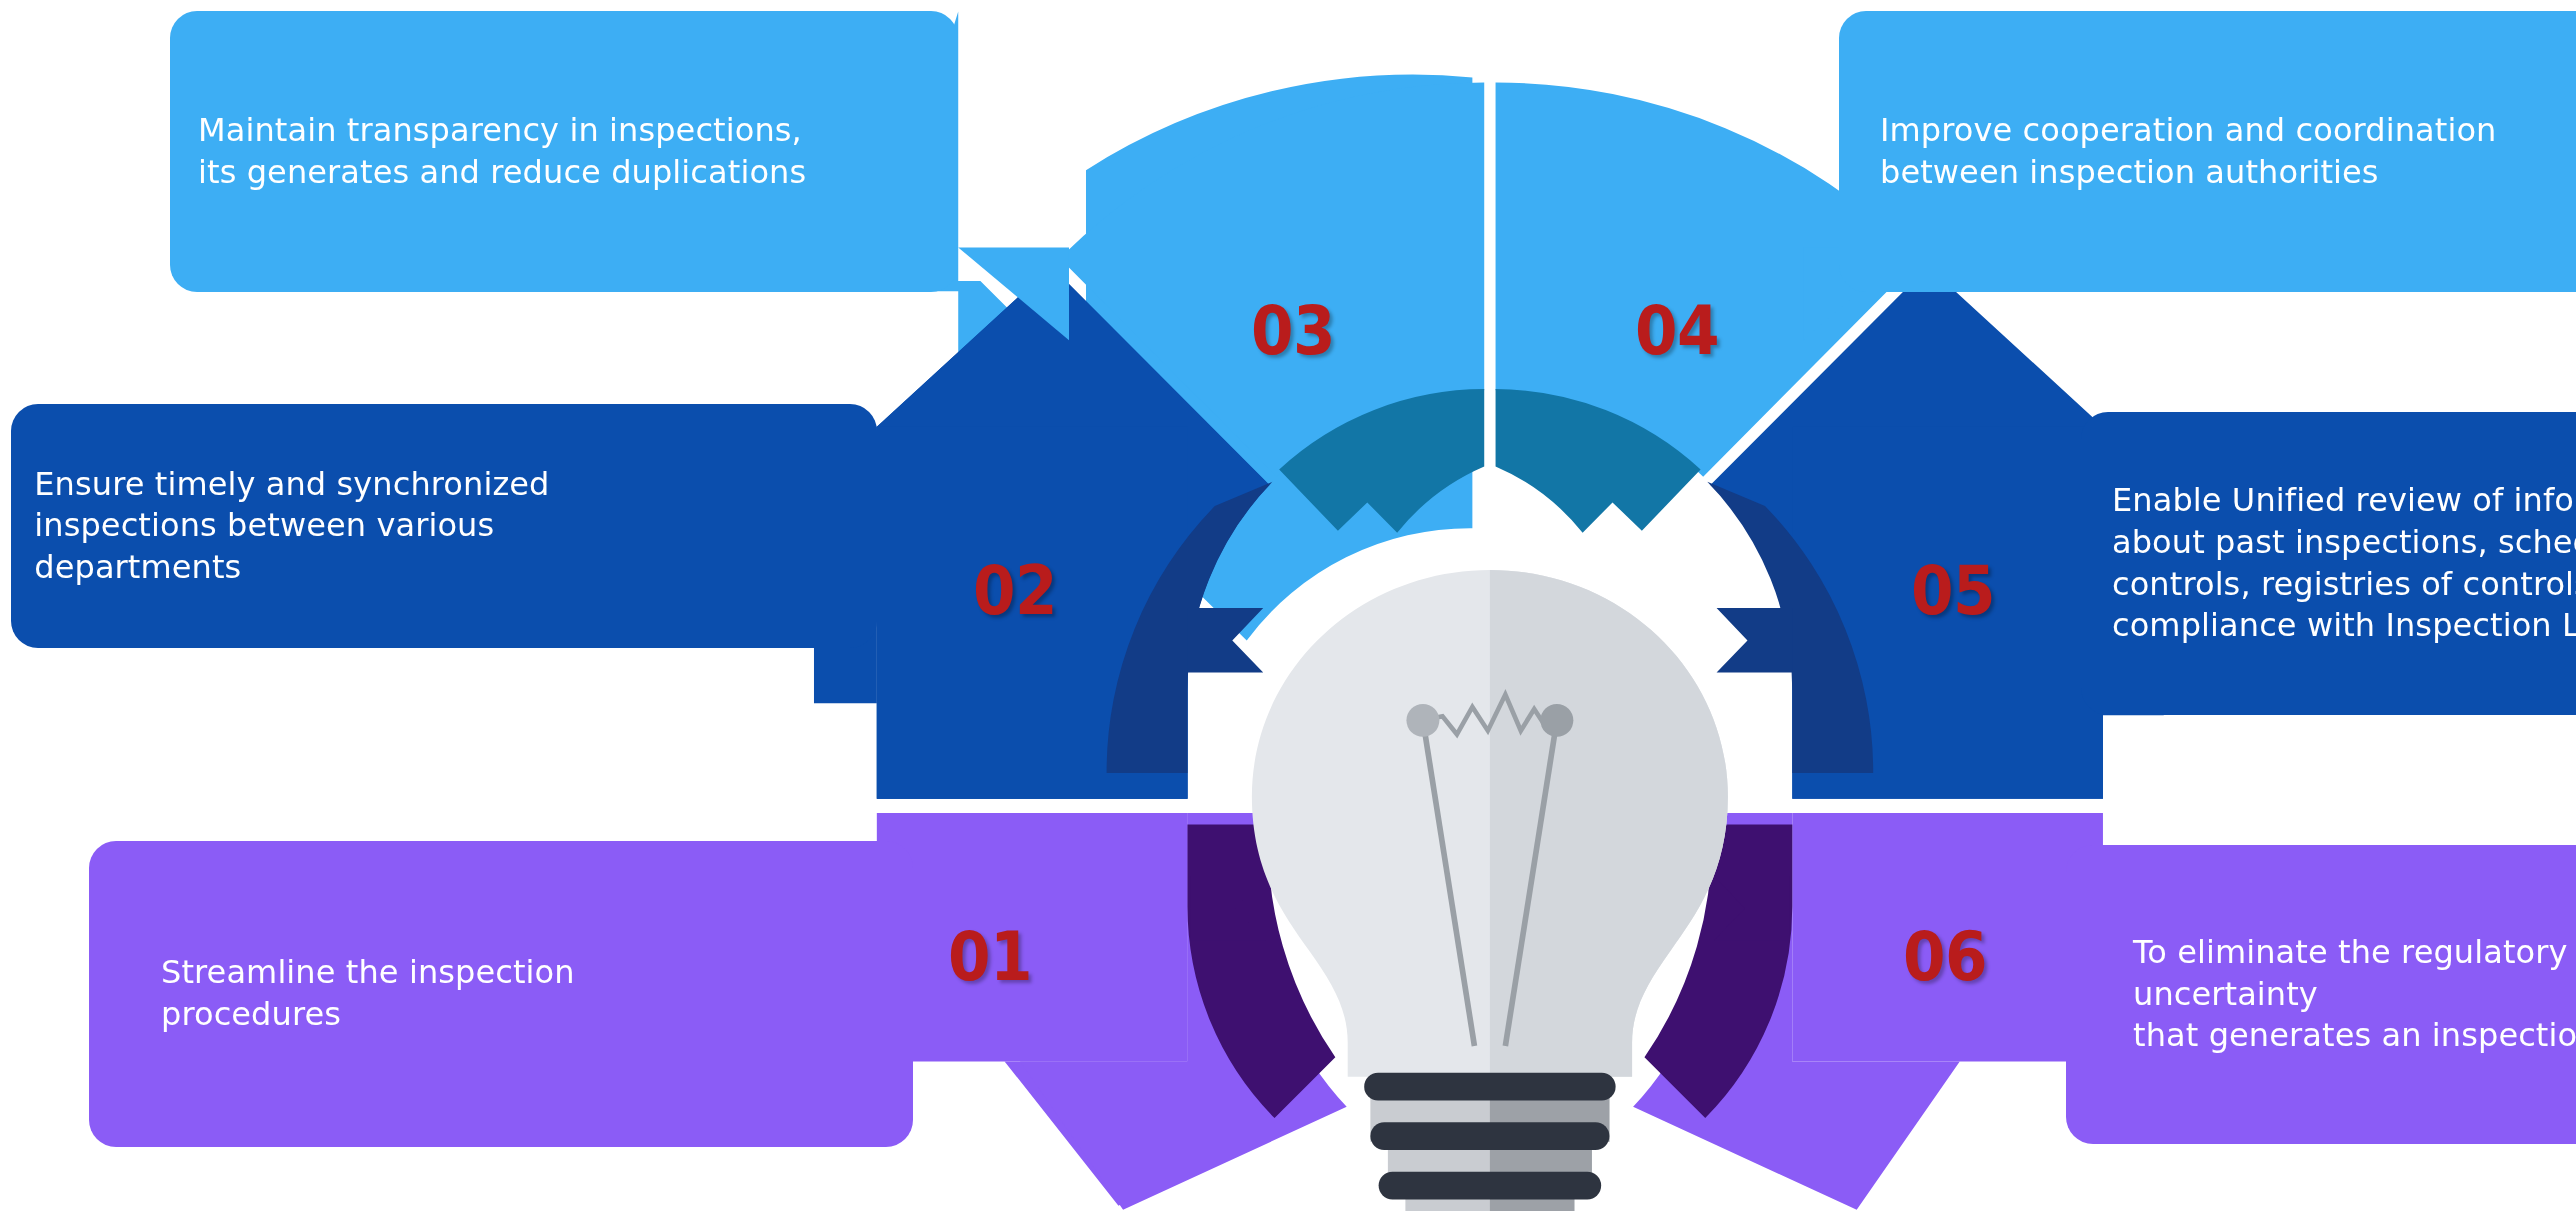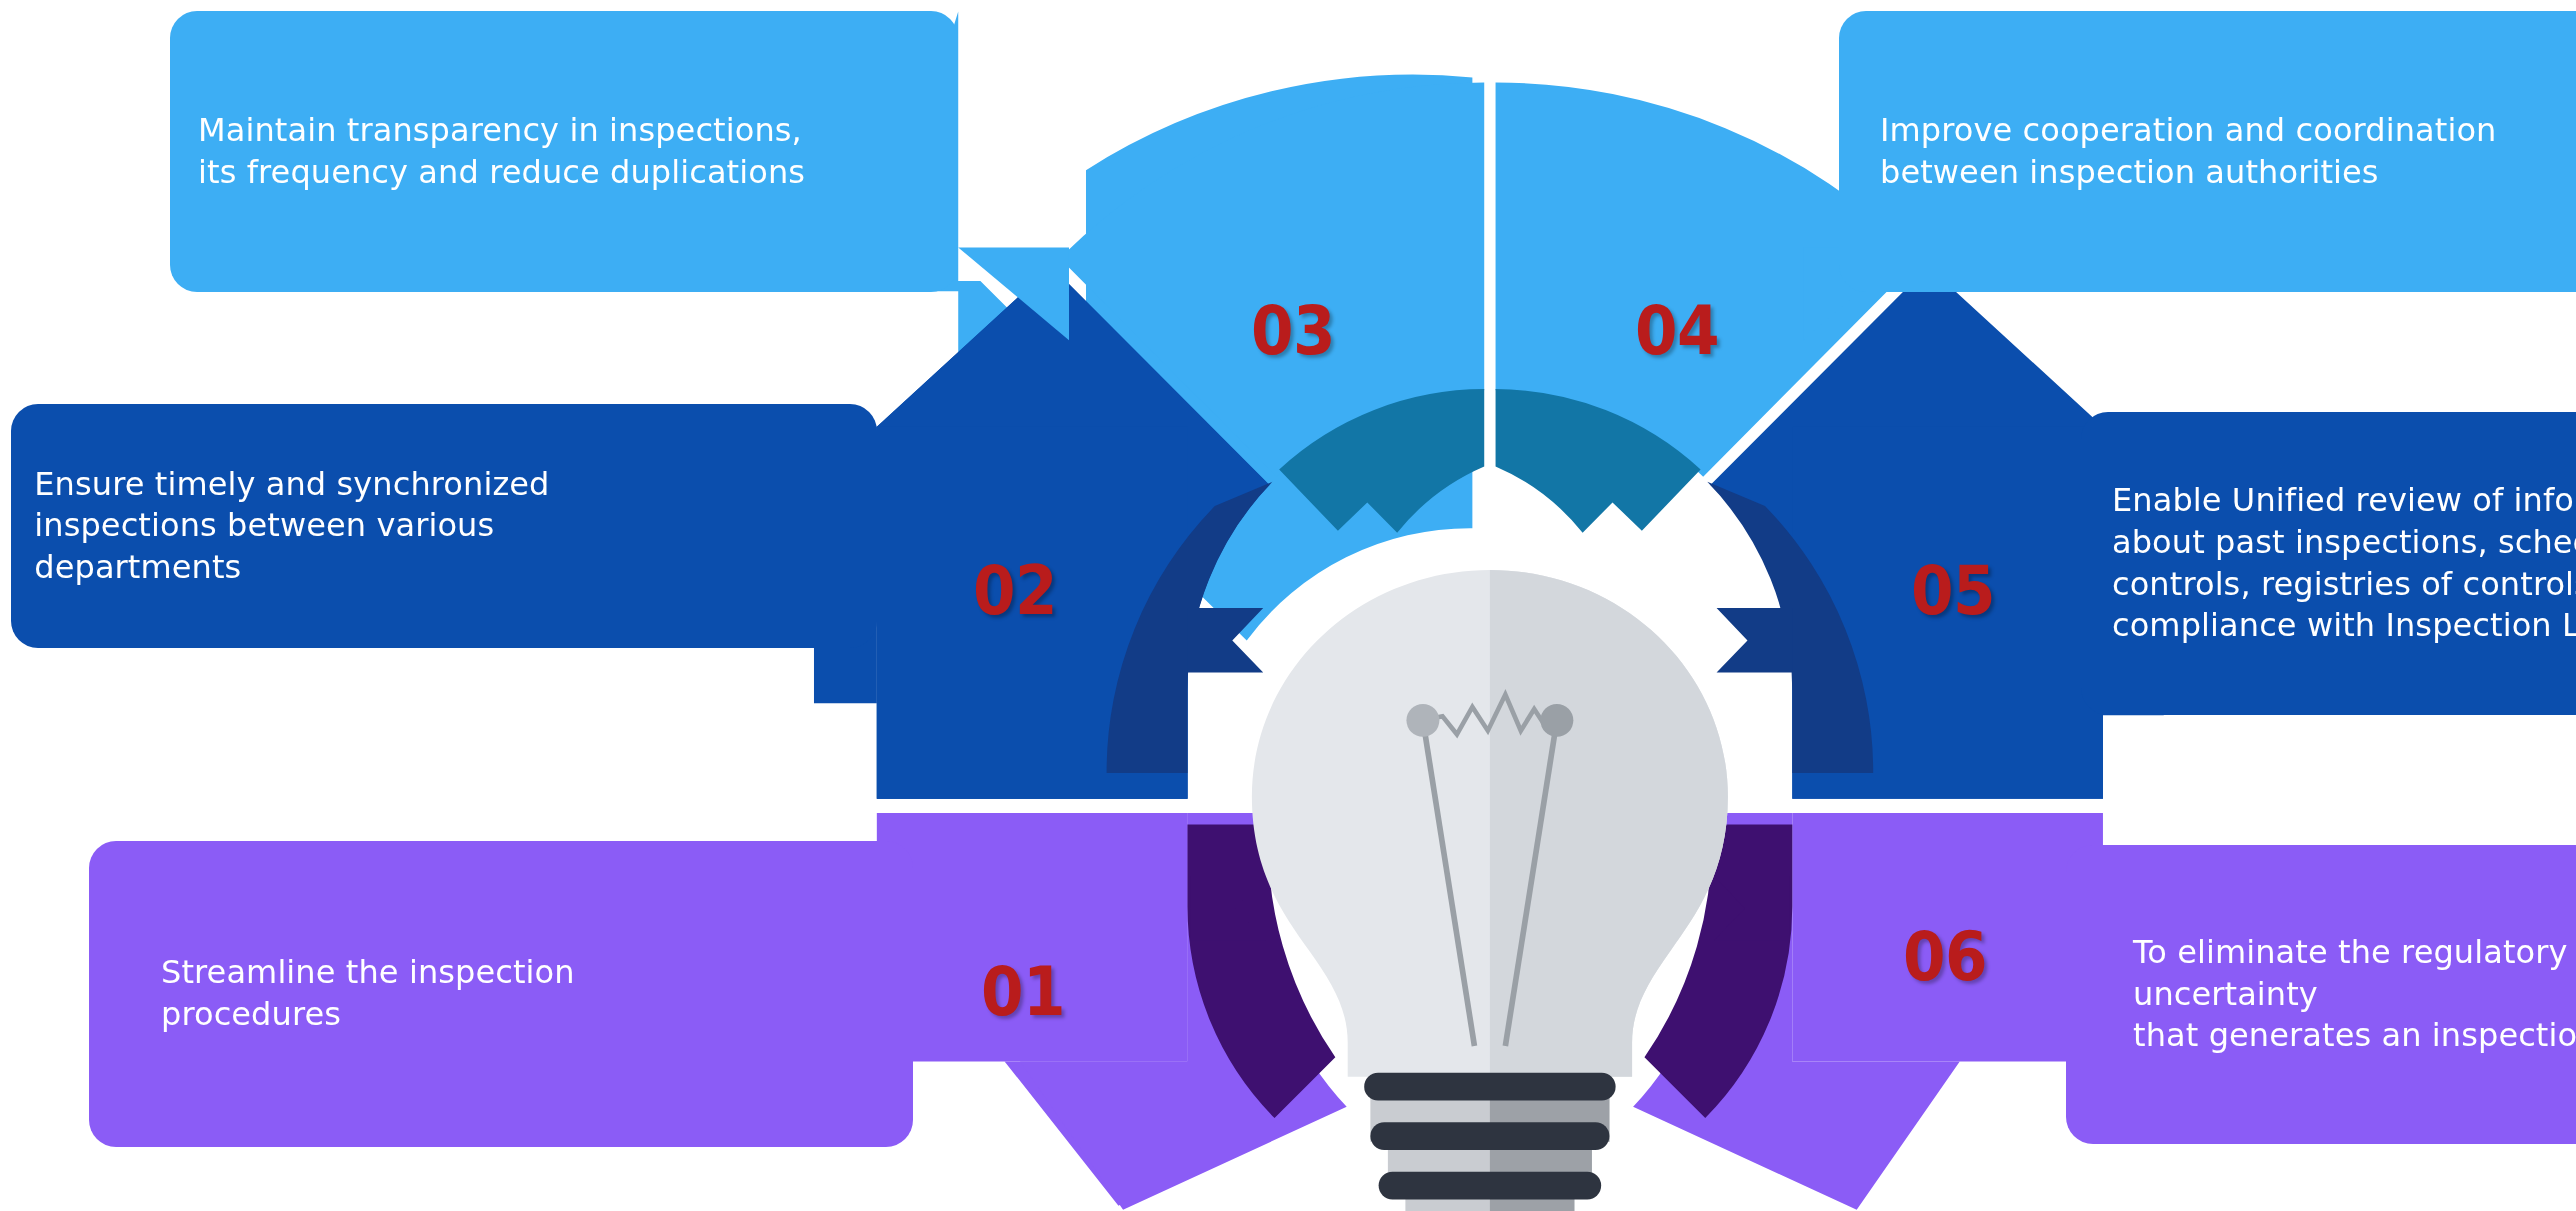--- a/index.html
+++ b/index.html
@@ -41,21 +41,21 @@
     position:absolute;
     color:#b91c1c;
     font-family:"DejaVu Sans Condensed","Liberation Sans Narrow","Liberation Sans",sans-serif;
     font-weight:700;
     font-size:68px;
     letter-spacing:-0.5px;
     text-shadow:3.1px 3.6px 3.6px rgba(0,0,0,0.28);
     transform:translate(-50%,-50%);
     white-space:nowrap;
   }
-  #num-01{left:1023px;top:956px;margin-top:35px;}
+  #num-01{left:990px;top:956px;}
   #num-02{left:1015px;top:590px;}
   #num-03{left:1293px;top:330px;}
   #num-04{left:1677px;top:330px;}
   #num-05{left:1953px;top:590px;}
   #num-06{left:1945px;top:956px;}
 </style>
 </head>
 <body>
 
 <div id="stage">
@@ -209,21 +209,21 @@
     <path fill="#9DA1A7" d="M2892,2090 l 232,0 l 0,126 l -34,0 l 0,84 l -34,0 l 0,72
              l -48,48 l -116,0 Z"></path>
 
     <rect x="2648" y="2082" width="488" height="54" rx="27" fill="#2E3440"></rect>
     <rect x="2660" y="2178" width="464" height="54" rx="27" fill="#2E3440"></rect>
     <rect x="2676" y="2274" width="432" height="54" rx="27" fill="#2E3440"></rect>
   </svg>
 
   <div class="callout" id="box-03" style="background:#3DAEF4;">
     <div class="txt">Maintain transparency in inspections,
-its frequency and reduce duplications</div>
+its generates and reduce duplications</div>
   </div>
 
   <div class="callout" id="box-04" style="background:#3DAEF4;">
     <div class="txt">Improve cooperation and coordination
 between inspection authorities</div>
   </div>
 
   <div class="callout" id="box-02" style="background:#0B4EAD;">
     <div class="txt">Ensure timely and synchronized
 inspections between various

